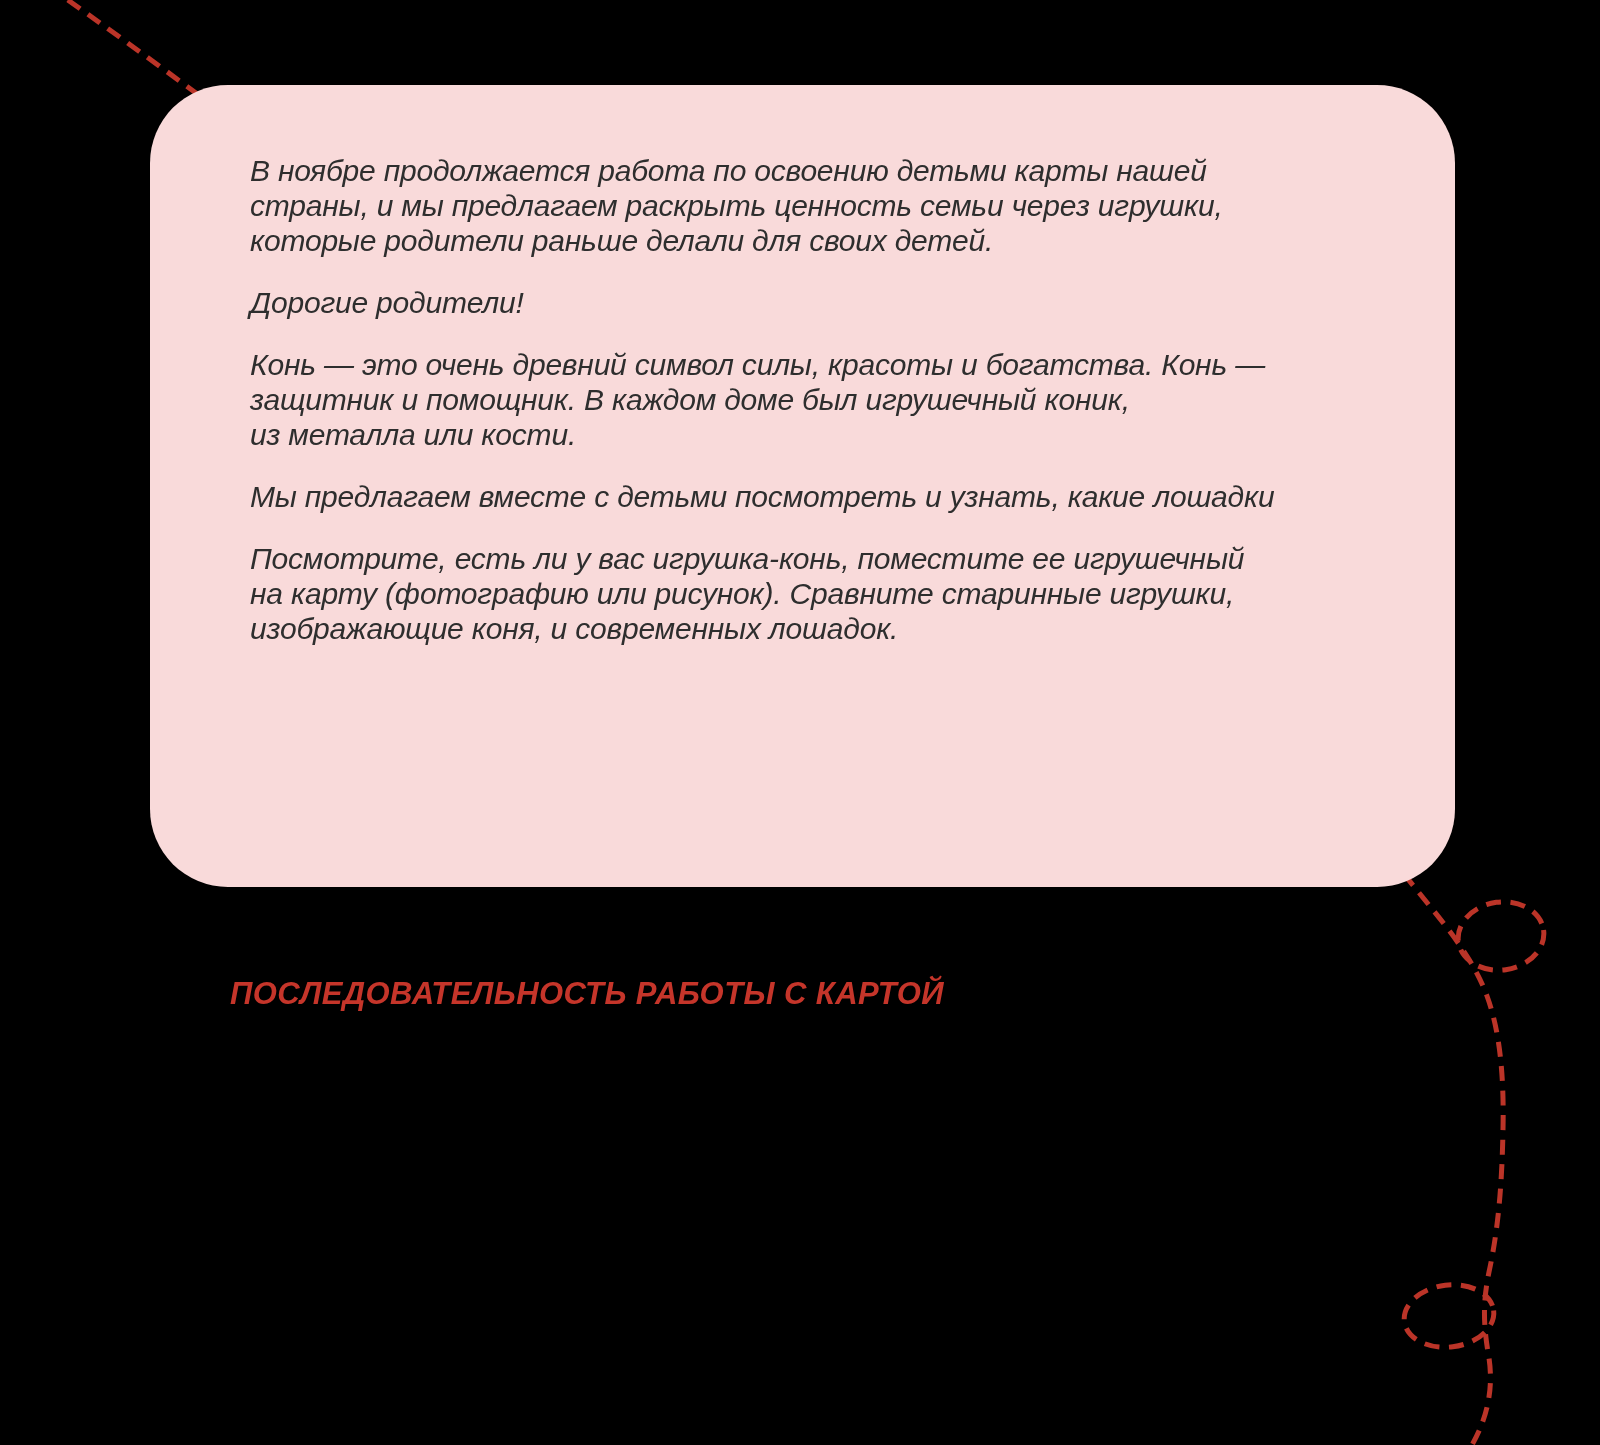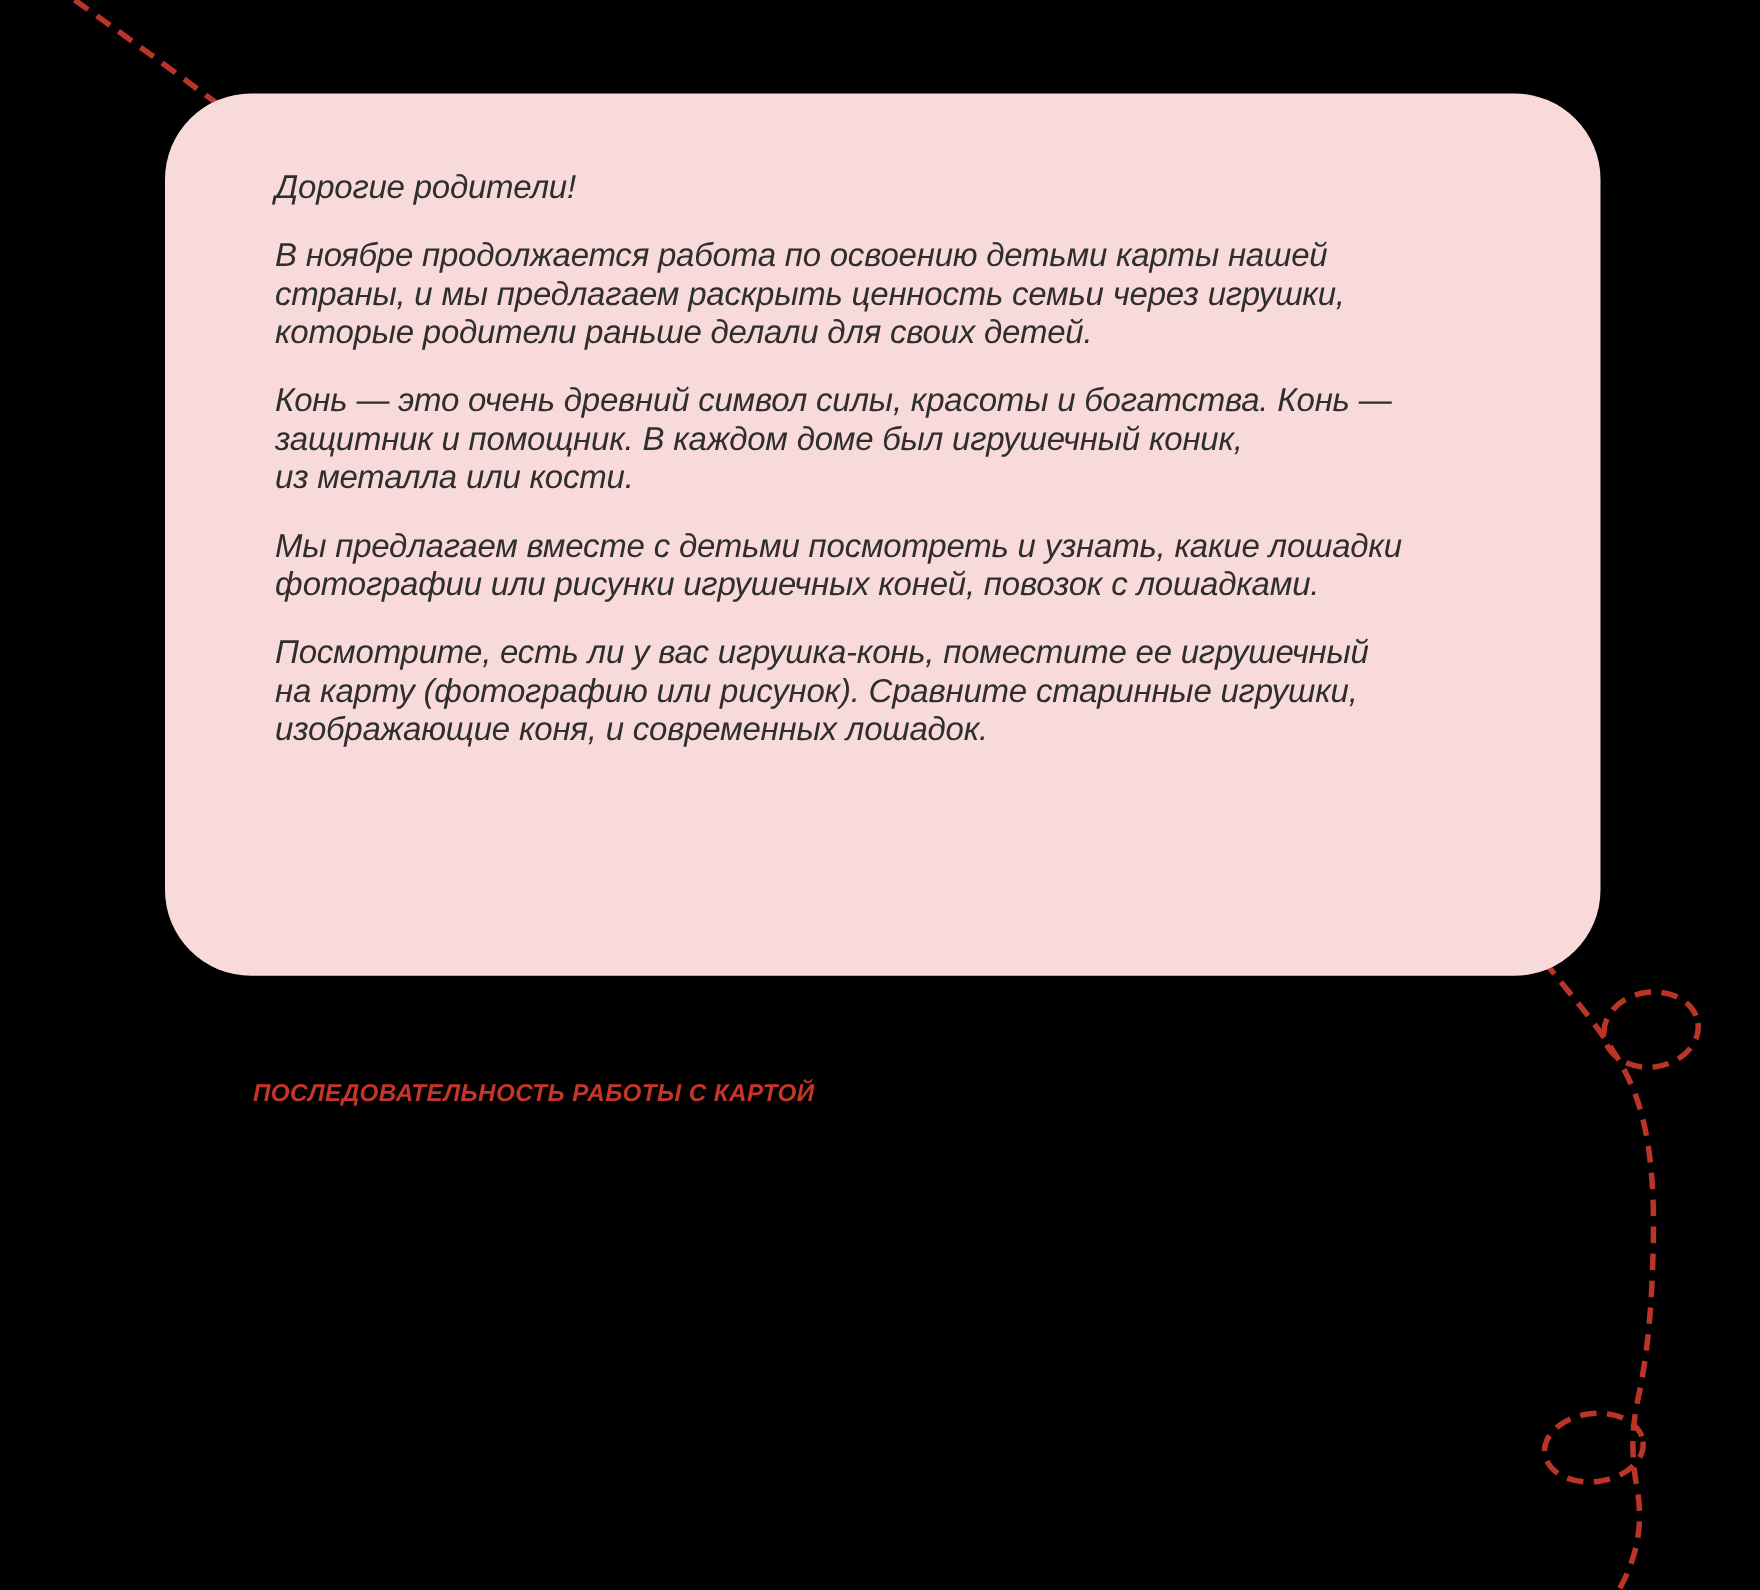--- a/index.html
+++ b/index.html
@@ -52,21 +52,21 @@
     color: #2e2e2e;
     white-space: nowrap;
   }
   .section-title {
     position: absolute;
     left: 230px;
     top: 977px;
     z-index: 1;
     font-style: italic;
     font-weight: bold;
-    font-size: 22px;
+    font-size: 31px;
     line-height: 34px;
     letter-spacing: 0.4px;
     color: #c5352a;
     white-space: nowrap;
   }
 </style>
 </head>
 <body>
 
 <div class="canvas">
@@ -78,38 +78,37 @@
              C 1501 1034 1504 1082 1503 1130
              C 1502 1180 1499 1226 1489 1272
              C 1482 1305 1484 1330 1489 1358
              C 1494 1392 1486 1422 1469 1450" stroke="#bb3428"></path>
     <ellipse class="dash" cx="1501" cy="936" rx="43" ry="34" transform="rotate(-8 1501 936)" stroke="#bb3428"></ellipse>
     <ellipse class="dash" cx="1449" cy="1316" rx="45" ry="31" transform="rotate(-7 1449 1316)" stroke="#bb3428"></ellipse>
   </svg>
 
   <div class="letter-card">
     <div class="para">
-      <div class="line">Дорогие родители!</div>
+      <div class="line">В ноябре продолжается работа по освоению детьми карты нашей</div>
+      <div class="line">страны, и мы предлагаем раскрыть ценность семьи через игрушки,</div>
+      <div class="line">которые родители раньше делали для своих детей.</div>
     </div>
 
     <div class="para">
-      <div class="line">В ноябре продолжается работа по освоению детьми карты нашей</div>
-      <div class="line">страны, и мы предлагаем раскрыть ценность семьи через игрушки,</div>
-      <div class="line">которые родители раньше делали для своих детей.</div>
+      <div class="line">Дорогие родители!</div>
     </div>
 
     <div class="para">
       <div class="line">Конь — это очень древний символ силы, красоты и богатства. Конь —</div>
       <div class="line">защитник и помощник. В каждом доме был игрушечный коник,</div>
       <div class="line">из металла или кости.</div>
     </div>
 
     <div class="para">
       <div class="line">Мы предлагаем вместе с детьми посмотреть и узнать, какие лошадки</div>
-      <div class="line">фотографии или рисунки игрушечных коней, повозок с лошадками.</div>
     </div>
 
     <div class="para">
       <div class="line">Посмотрите, есть ли у вас игрушка-конь, поместите ее игрушечный</div>
       <div class="line">на карту (фотографию или рисунок). Сравните старинные игрушки,</div>
       <div class="line">изображающие коня, и современных лошадок.</div>
     </div>
   </div>
 
   <div class="section-title">ПОСЛЕДОВАТЕЛЬНОСТЬ РАБОТЫ С КАРТОЙ</div>

